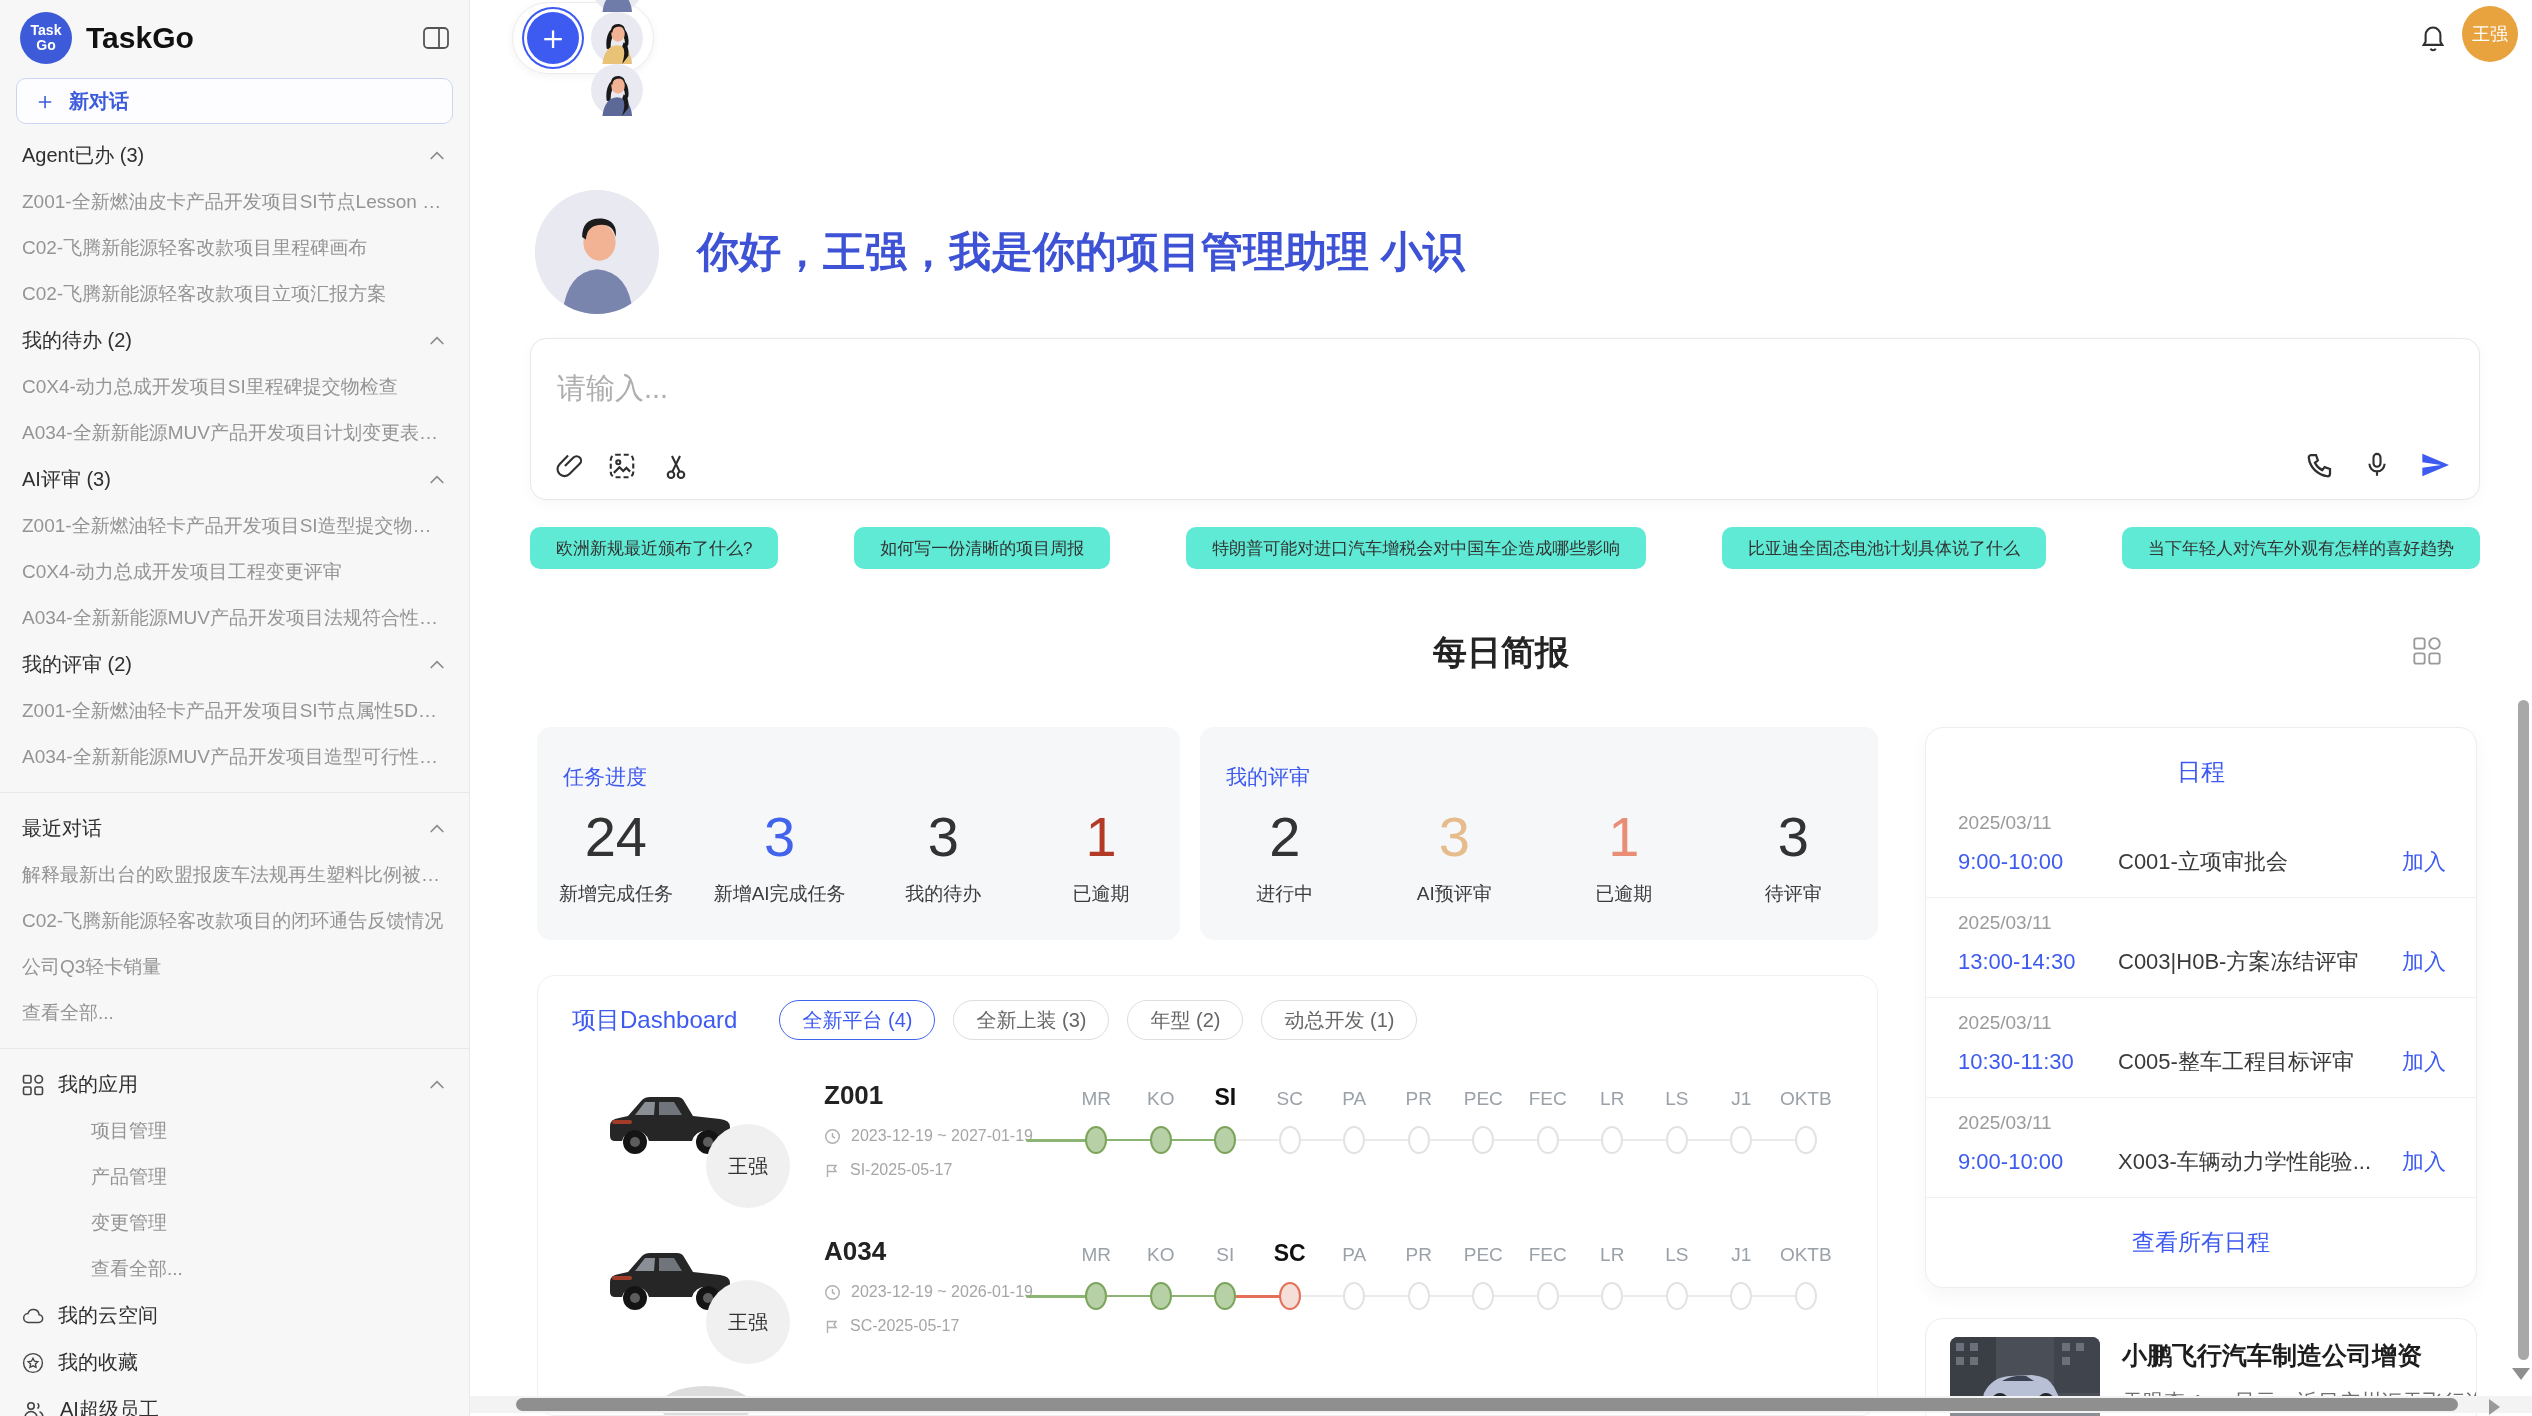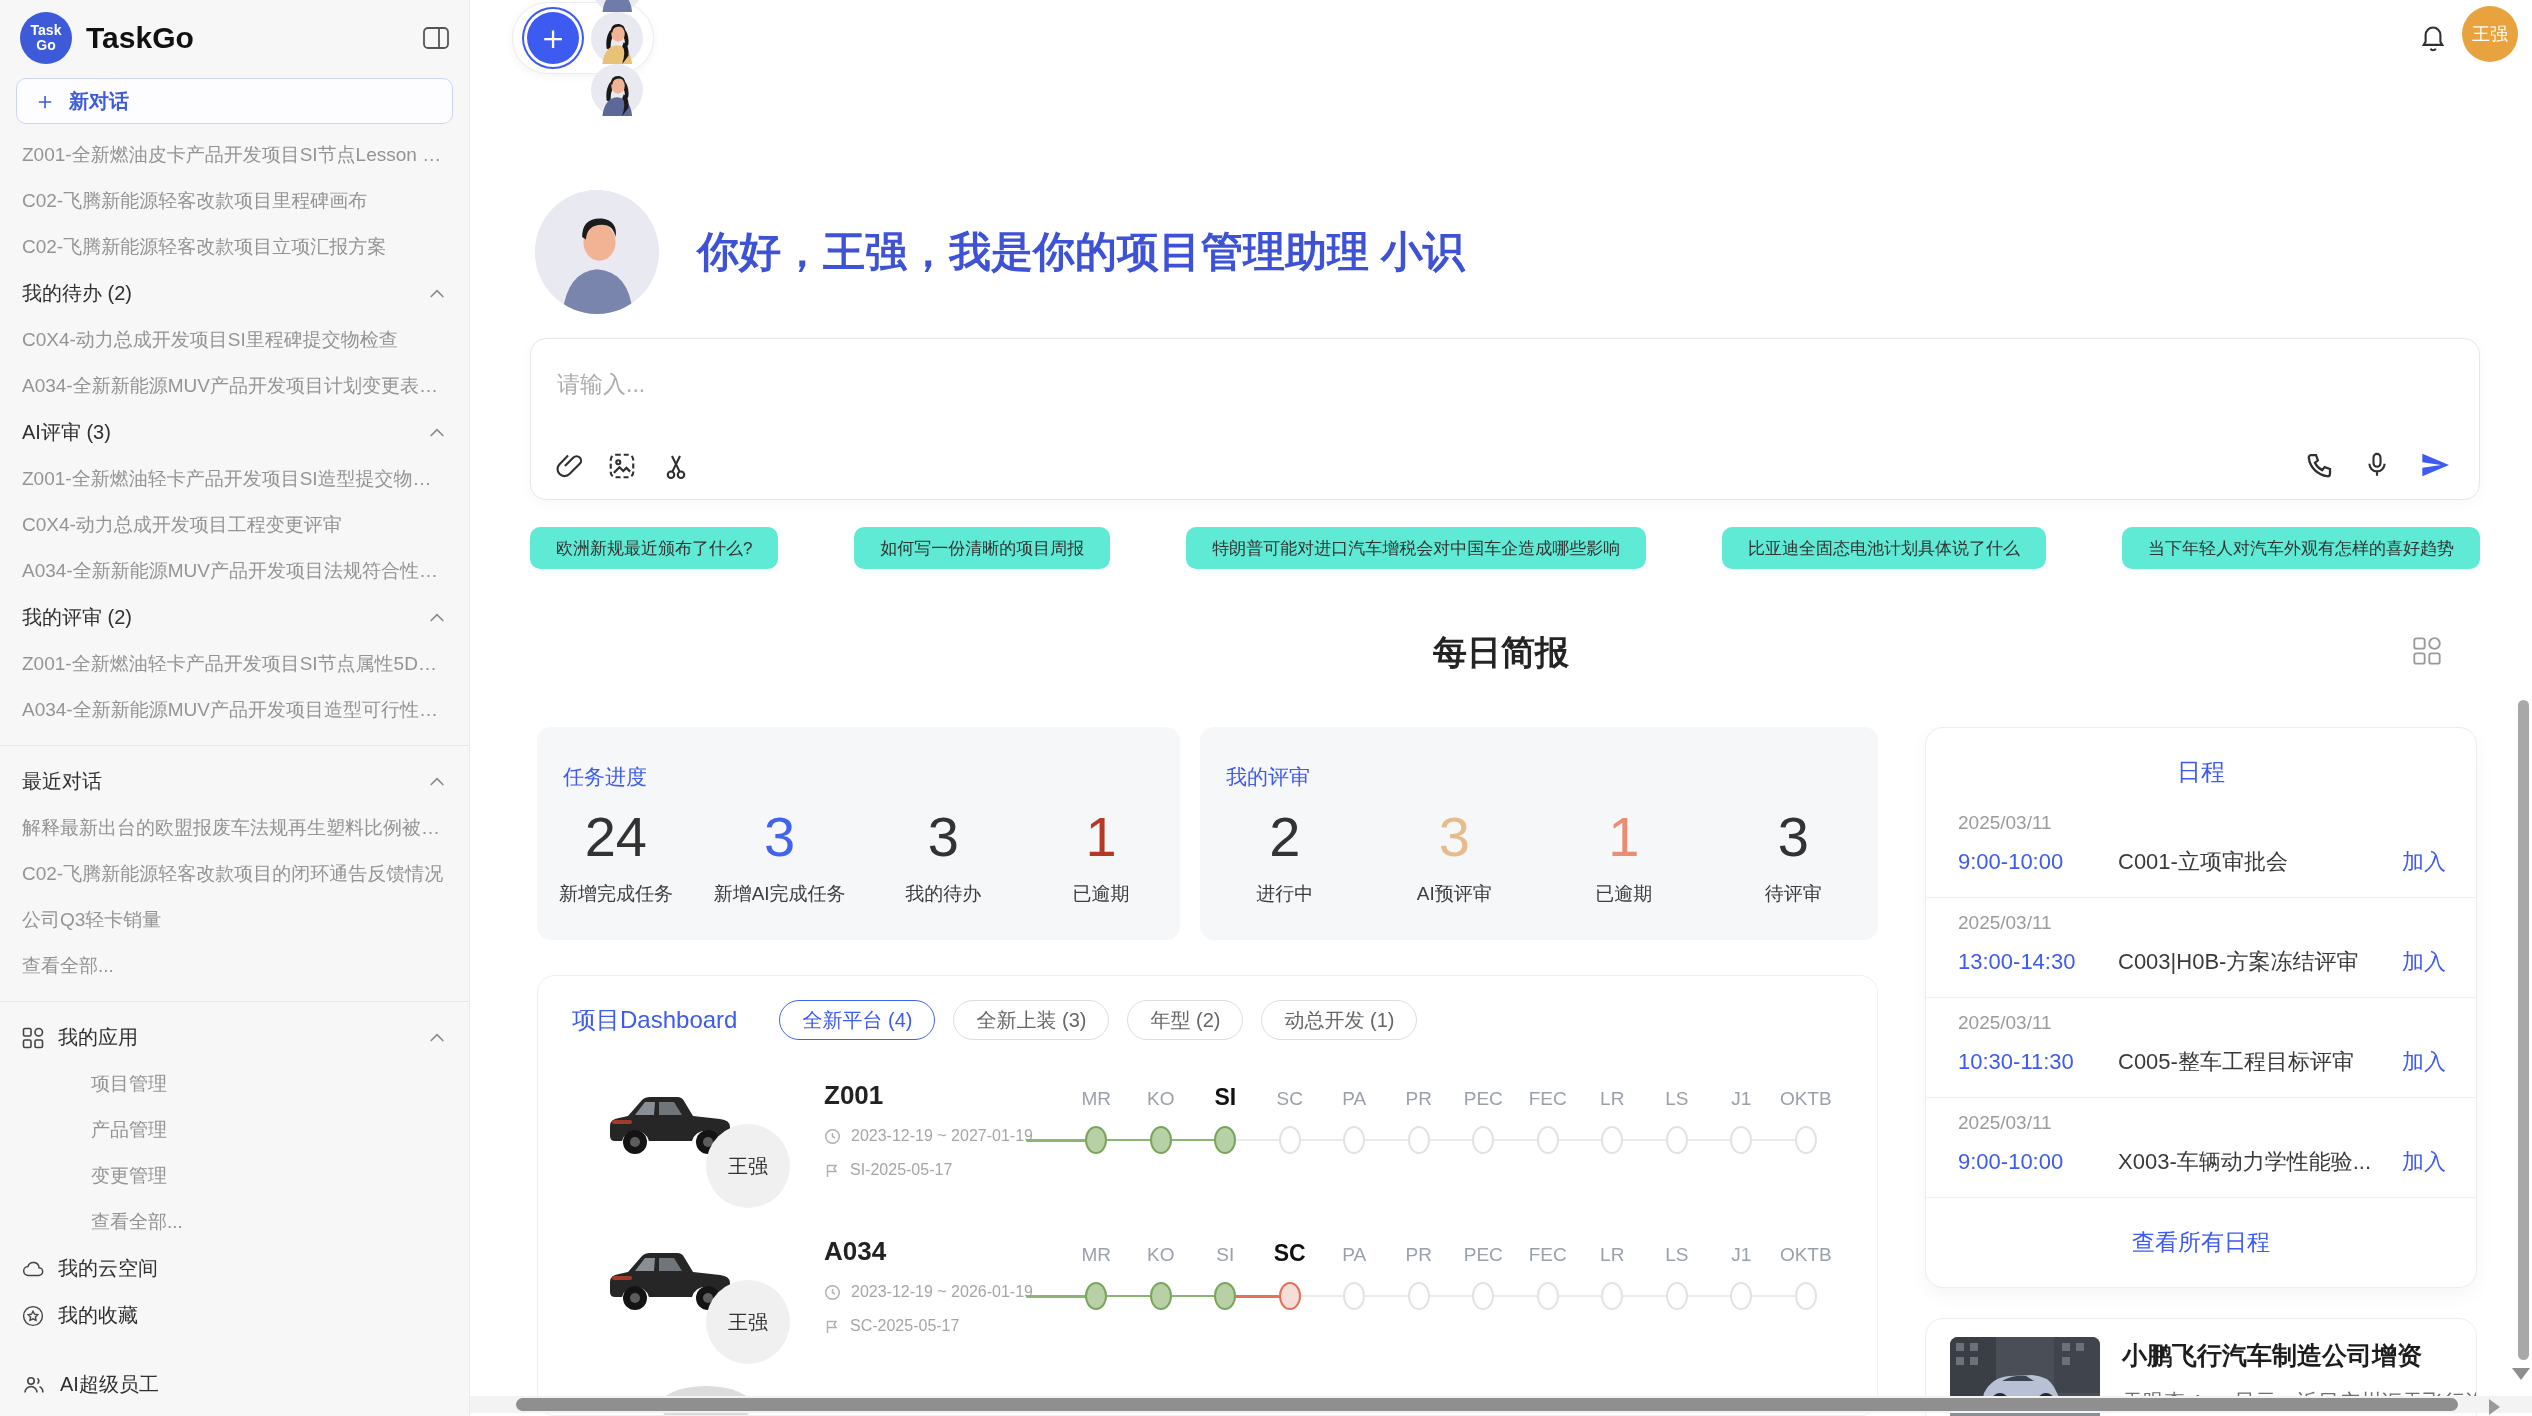--- a/index.html
+++ b/index.html
@@ -38,21 +38,21 @@
   .user-badge{position:absolute;left:2462px;top:6px;width:56px;height:56px;border-radius:50%;background:#e9a33e;
     color:#fff;font-size:18px;display:flex;align-items:center;justify-content:center;cursor:pointer;}
   
   .greet{position:absolute;left:535px;top:190px;display:flex;align-items:center;gap:38px;}
   .greet-avatar{width:124px;height:124px;border-radius:50%;background:#e9e9f2;overflow:hidden;flex:none;}
   .greet-text{font-size:42px;font-weight:700;color:#3d52d5;}
   
   .input-box{position:absolute;left:530px;top:338px;width:1950px;height:162px;background:#fff;border:1px solid #e7e7e7;
     border-radius:16px;box-sizing:border-box;box-shadow:0 4px 14px rgba(0,0,0,.03);}
   .chat-input{position:absolute;left:24px;top:28px;width:1800px;height:70px;border:none;outline:none;resize:none;
-    font-size:23px;color:#333;font-family:inherit;background:transparent;}
+    font-size:29px;color:#333;font-family:inherit;background:transparent;}
   .chat-input::placeholder{color:#aeaeae;}
   .input-icons-left{position:absolute;left:24px;bottom:18px;display:flex;gap:24px;align-items:center;}
   .input-icons-right{position:absolute;right:28px;bottom:18px;display:flex;gap:28px;align-items:center;}
   .icon-btn{cursor:pointer;display:flex;align-items:center;justify-content:center;}
   
   .chips{position:absolute;left:530px;top:527px;width:1950px;display:flex;justify-content:space-between;}
   .chip{height:42px;background:#5eead4;border-radius:10px;display:flex;align-items:center;padding:0 26px;
     font-size:17px;color:#333;white-space:nowrap;cursor:pointer;}
   
   .briefing-head{position:absolute;left:470px;top:630px;width:2062px;text-align:center;font-size:34px;font-weight:700;color:#242424;}
@@ -135,20 +135,28 @@
           <line x1="16" y1="1" x2="16" y2="21" stroke="#555" stroke-width="1.8"></line>
         </svg>
     </span>
   </div>
   <div class="new-chat">
     <span class="plus-glyph">＋</span>
     <span>新对话</span>
   </div>
   <div class="side-body">
     <div id="side-sections">
+        <div class="side-section-head">
+          <span>Agent已办 (3)</span>
+          <span>
+            <svg width="20" height="20" viewBox="0 0 24 24">
+              <path d="M5 15 L12 8 L19 15" fill="none" stroke="#8a8a8a" stroke-width="2" stroke-linecap="round"></path>
+            </svg>
+          </span>
+        </div>
         <div class="side-item">Z001-全新燃油皮卡产品开发项目SI节点Lesson Learn报告</div>
         <div class="side-item">C02-飞腾新能源轻客改款项目里程碑画布</div>
         <div class="side-item">C02-飞腾新能源轻客改款项目立项汇报方案</div>
         <div class="side-section-head">
           <span>我的待办 (2)</span>
           <span>
             <svg width="20" height="20" viewBox="0 0 24 24">
               <path d="M5 15 L12 8 L19 15" fill="none" stroke="#8a8a8a" stroke-width="2" stroke-linecap="round"></path>
             </svg>
           </span>

